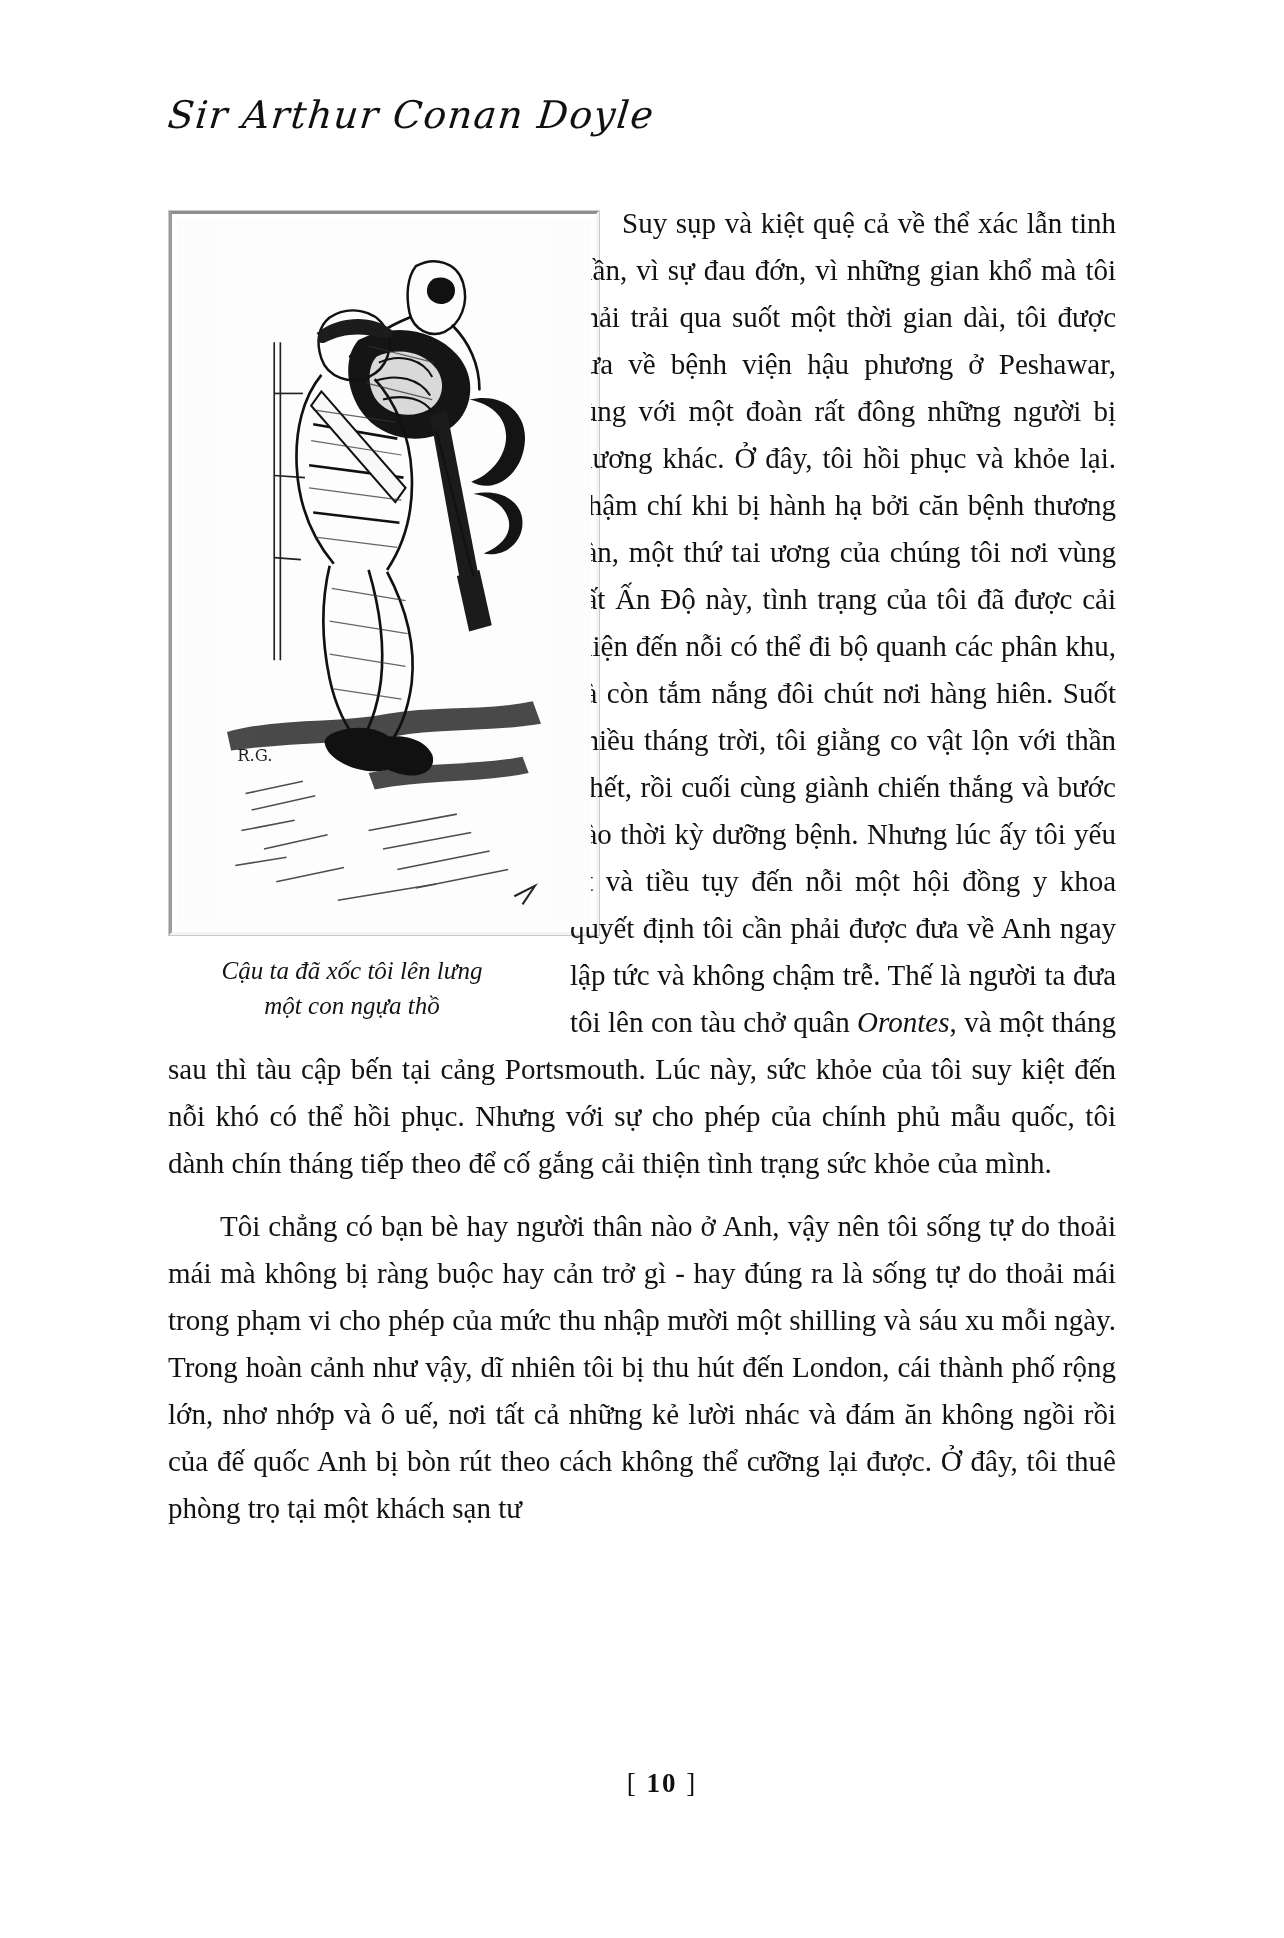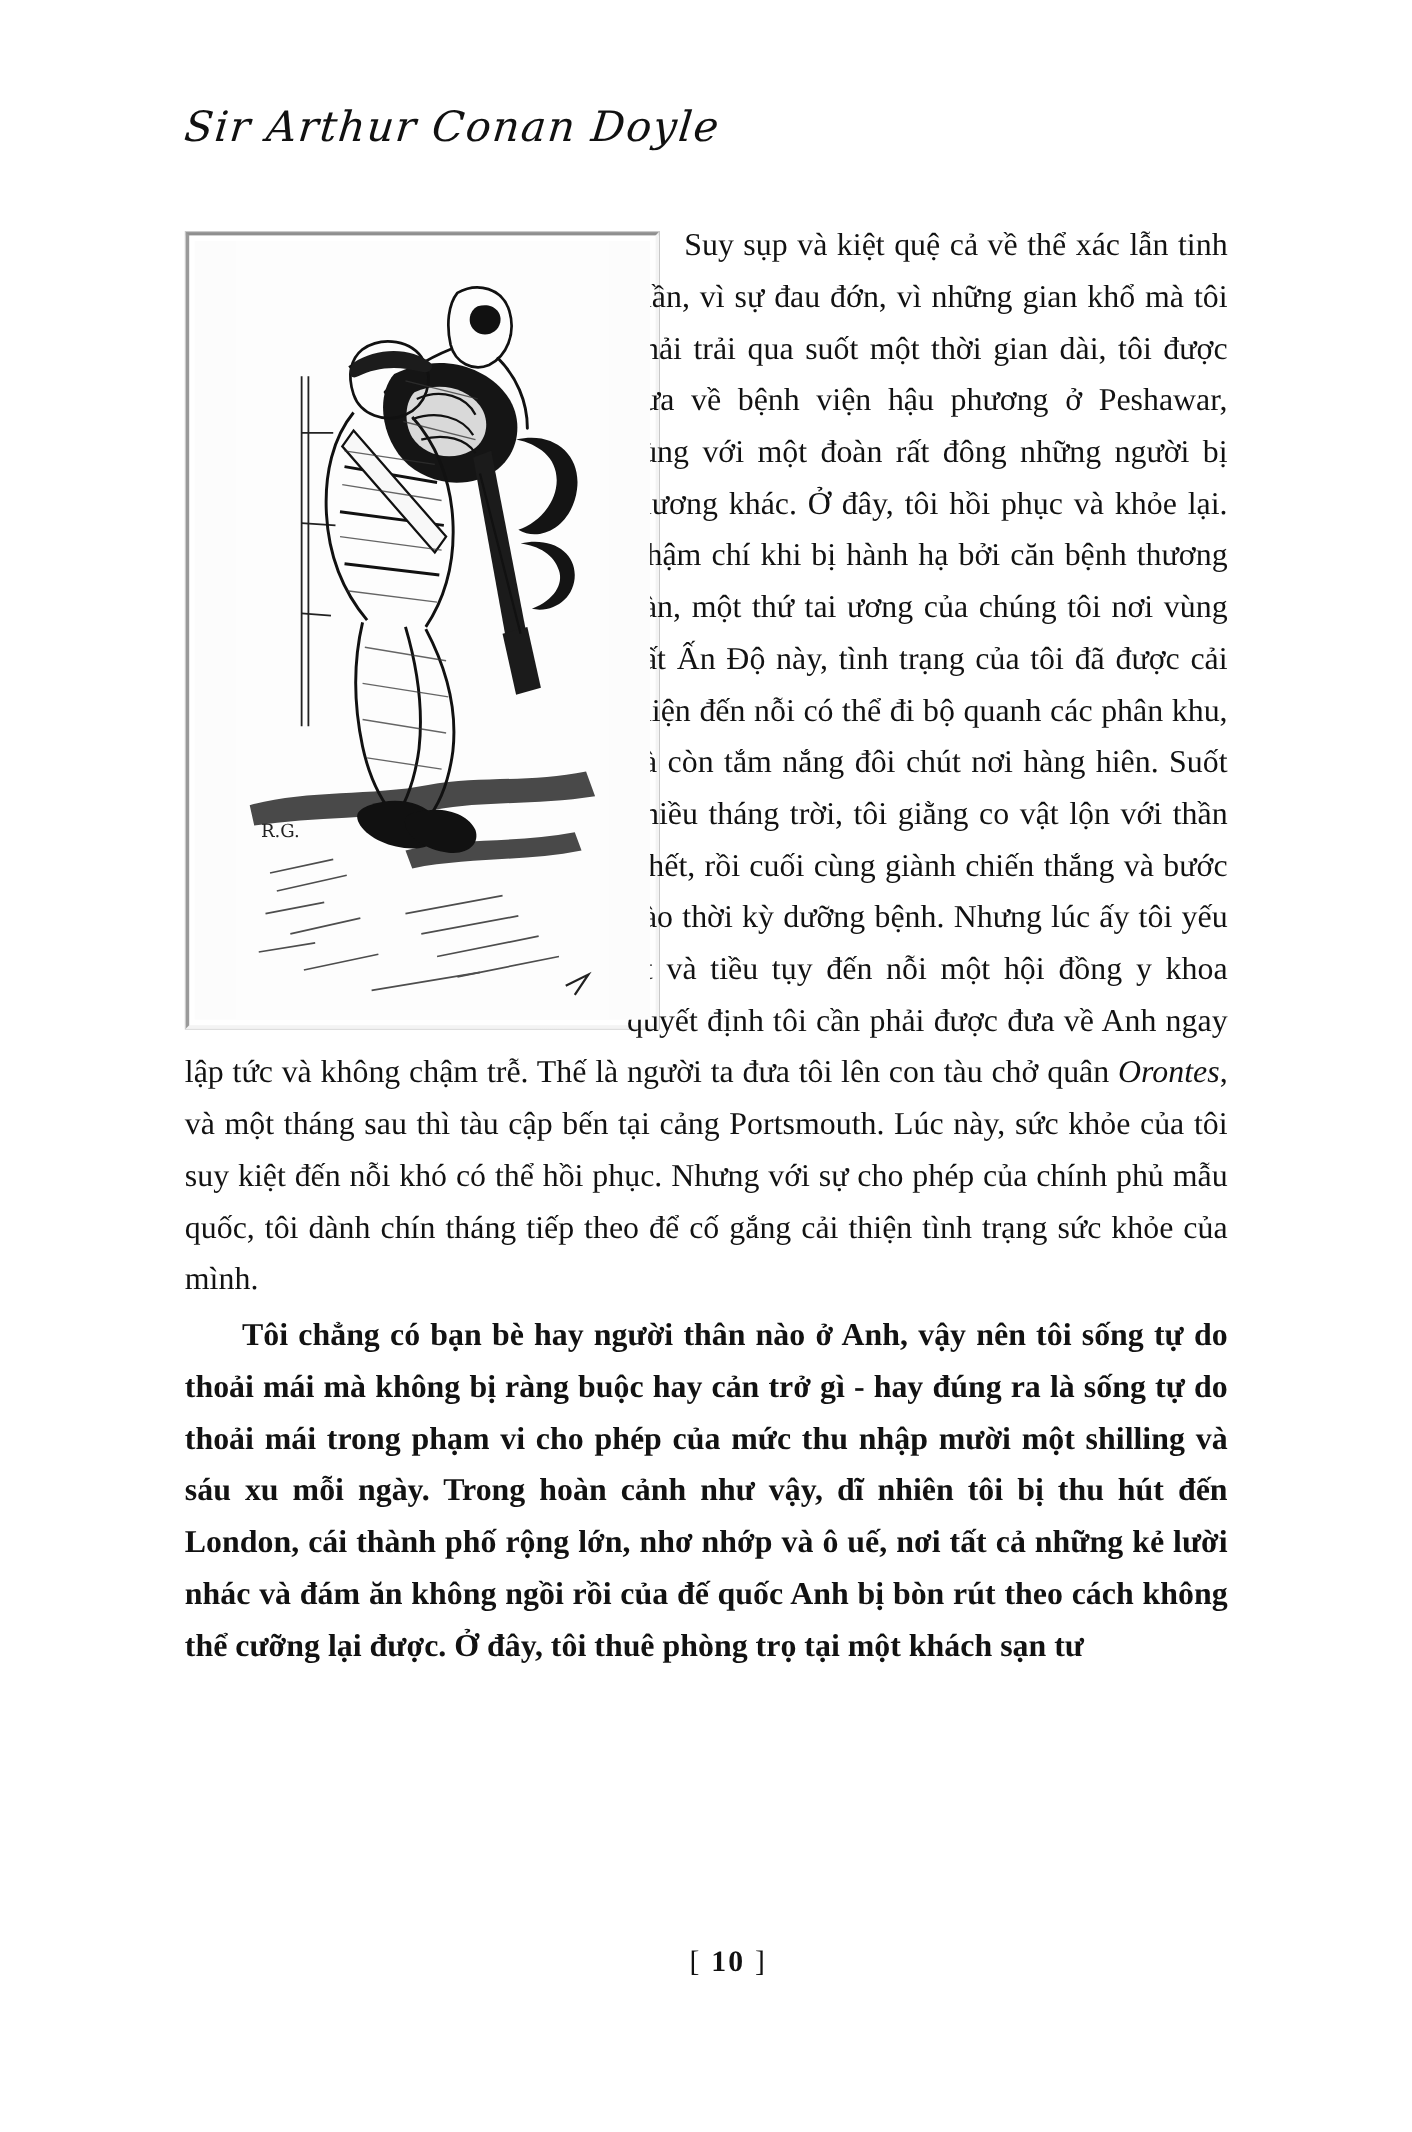--- a/index.html
+++ b/index.html
@@ -98,21 +98,21 @@
   
   p.body {
     margin: 0;
     text-align: justify;
     text-justify: inter-word;
     font-size: 29px;
     line-height: 47px;
     color: #121212;
     hyphens: none;
   }
-  p.body + p.body { margin-top: 4px; font-weight: bold; }
+  p.body + p.body { margin-top: 16px; }
   p.indent { text-indent: 52px; }
   .it { font-style: italic; }
 
   
   .folio {
     position: absolute;
     left: 0;
     right: 0;
     top: 1768px;
     text-align: center;
@@ -261,20 +261,24 @@
                 <text x="22" y="528">R.G.</text>
               </g>
 
               <g stroke="#222" stroke-width="2" fill="none">
                 <path d="M292 660 L312 650 L300 668"></path>
               </g>
             </svg>
           </div>
         </div>
       </div>
+      <div class="caption">
+        <span>Cậu ta đã xốc tôi lên lưng</span><br>
+        <span>một con ngựa thồ</span>
+      </div>
     </div>
 
     <p class="body indent"><span>Suy sụp và kiệt quệ cả về thể xác lẫn tinh thần, vì sự đau đớn, vì những gian khổ mà tôi phải trải qua suốt một thời gian dài, tôi được đưa về bệnh viện hậu phương ở Peshawar, cùng với một đoàn rất đông những người bị thương khác. Ở đây, tôi hồi phục và khỏe lại. Thậm chí khi bị hành hạ bởi căn bệnh thương hàn, một thứ tai ương của chúng tôi nơi vùng đất Ấn Độ này, tình trạng của tôi đã được cải thiện đến nỗi có thể đi bộ quanh các phân khu, và còn tắm nắng đôi chút nơi hàng hiên. Suốt nhiều tháng trời, tôi giằng co vật lộn với thần Chết, rồi cuối cùng giành chiến thắng và bước vào thời kỳ dưỡng bệnh. Nhưng lúc ấy tôi yếu ớt và tiều tụy đến nỗi một hội đồng y khoa quyết định tôi cần phải được đưa về Anh ngay lập tức và không chậm trễ. Thế là người ta đưa tôi lên con tàu chở quân </span><span class="it">Orontes</span><span>, và một tháng sau thì tàu cập bến tại cảng Portsmouth. Lúc này, sức khỏe của tôi suy kiệt đến nỗi khó có thể hồi phục. Nhưng với sự cho phép của chính phủ mẫu quốc, tôi dành chín tháng tiếp theo để cố gắng cải thiện tình trạng sức khỏe của mình.</span></p>
 
     <p class="body indent">Tôi chẳng có bạn bè hay người thân nào ở Anh, vậy nên tôi sống tự do thoải mái mà không bị ràng buộc hay cản trở gì - hay đúng ra là sống tự do thoải mái trong phạm vi cho phép của mức thu nhập mười một shilling và sáu xu mỗi ngày. Trong hoàn cảnh như vậy, dĩ nhiên tôi bị thu hút đến London, cái thành phố rộng lớn, nhơ nhớp và ô uế, nơi tất cả những kẻ lười nhác và đám ăn không ngồi rồi của đế quốc Anh bị bòn rút theo cách không thể cưỡng lại được. Ở đây, tôi thuê phòng trọ tại một khách sạn tư</p>
 
   </div>
 
   <div class="folio">
     <span class="brk">[</span>

